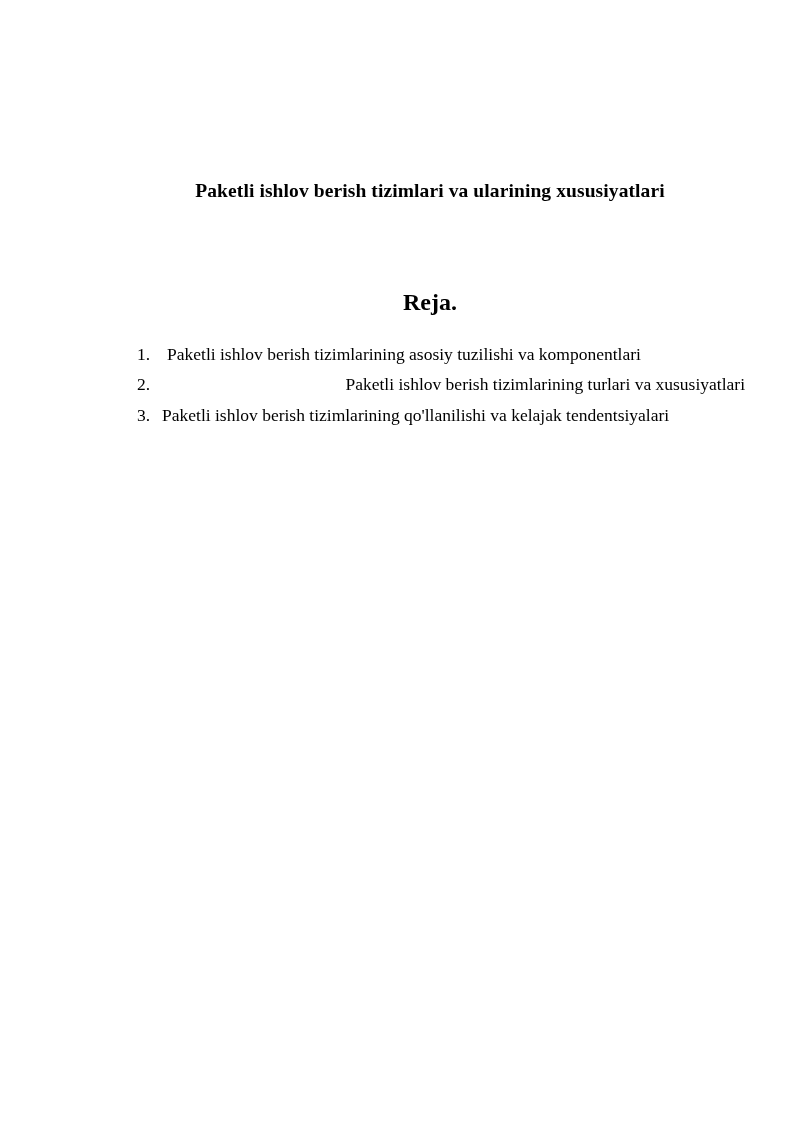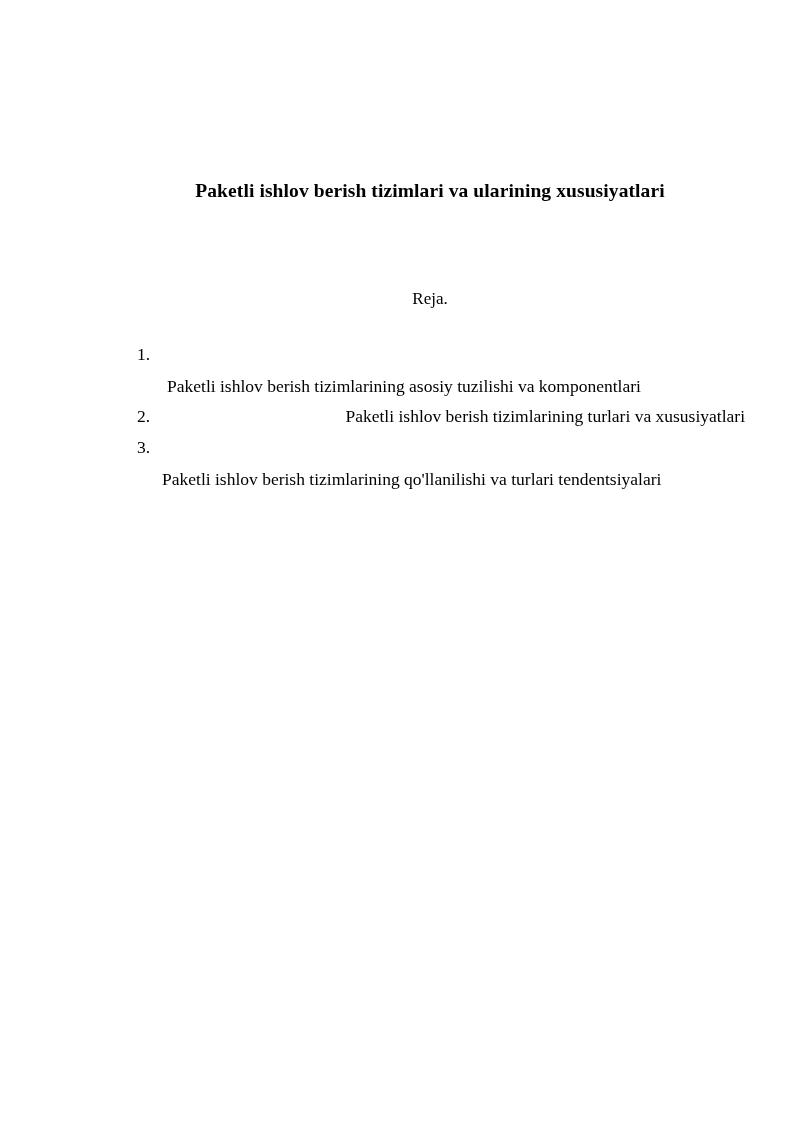--- a/index.html
+++ b/index.html
@@ -31,22 +31,22 @@
     font-weight: bold;
     line-height: 1.5;
     letter-spacing: 0.1px;
   }
   .reja-heading {
     position: absolute;
     top: 289px;
     left: 140px;
     width: 580px;
     text-align: center;
-    font-size: 17px;
-    font-weight: normal;
+    font-size: 24px;
+    font-weight: bold;
   }
   .plan-list {
     position: absolute;
     top: 340px;
     left: 137px;
     width: 608px;
   }
   .plan-item {
     display: flex;
     align-items: flex-start;
@@ -63,21 +63,20 @@
     flex: 1 1 auto;
     text-align: justify;
   }
   .plan-text.nojust {
     text-align: right;
   }
   
   .plan-text.justify-all {
     text-align: justify;
     text-align-last: left;
-    margin-top: 32px;
   }
   .item-1 .plan-num { width: 30px; }
   .item-2 .plan-num { width: 28px; }
   .item-3 .plan-num { width: 25px; }
 </style>
 </head>
 <body>
 
 <div class="page">
 
@@ -92,18 +91,18 @@
       <span class="plan-text justify-all">Paketli ishlov berish tizimlarining asosiy tuzilishi va komponentlari</span>
     </div>
 
     <div class="plan-item item-2">
       <span class="plan-num">2.</span>
       <span class="plan-text nojust">Paketli ishlov berish tizimlarining turlari va xususiyatlari</span>
     </div>
 
     <div class="plan-item item-3">
       <span class="plan-num">3.</span>
-      <span class="plan-text justify-all">Paketli ishlov berish tizimlarining qo'llanilishi va turlari tendentsiyalari</span>
+      <span class="plan-text justify-all">Paketli ishlov berish tizimlarining qo'llanilishi va kelajak tendentsiyalari</span>
     </div>
 
   </div>
 
 </div>
 
 </body></html>

